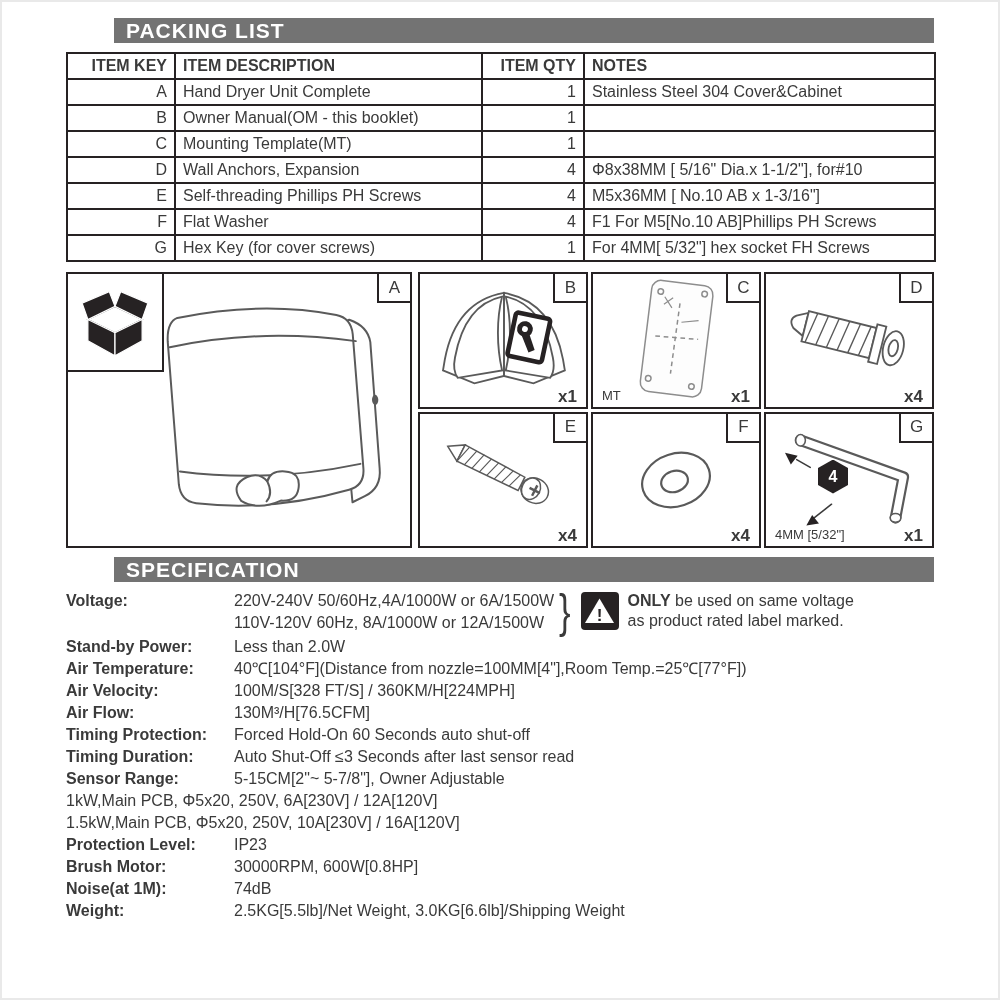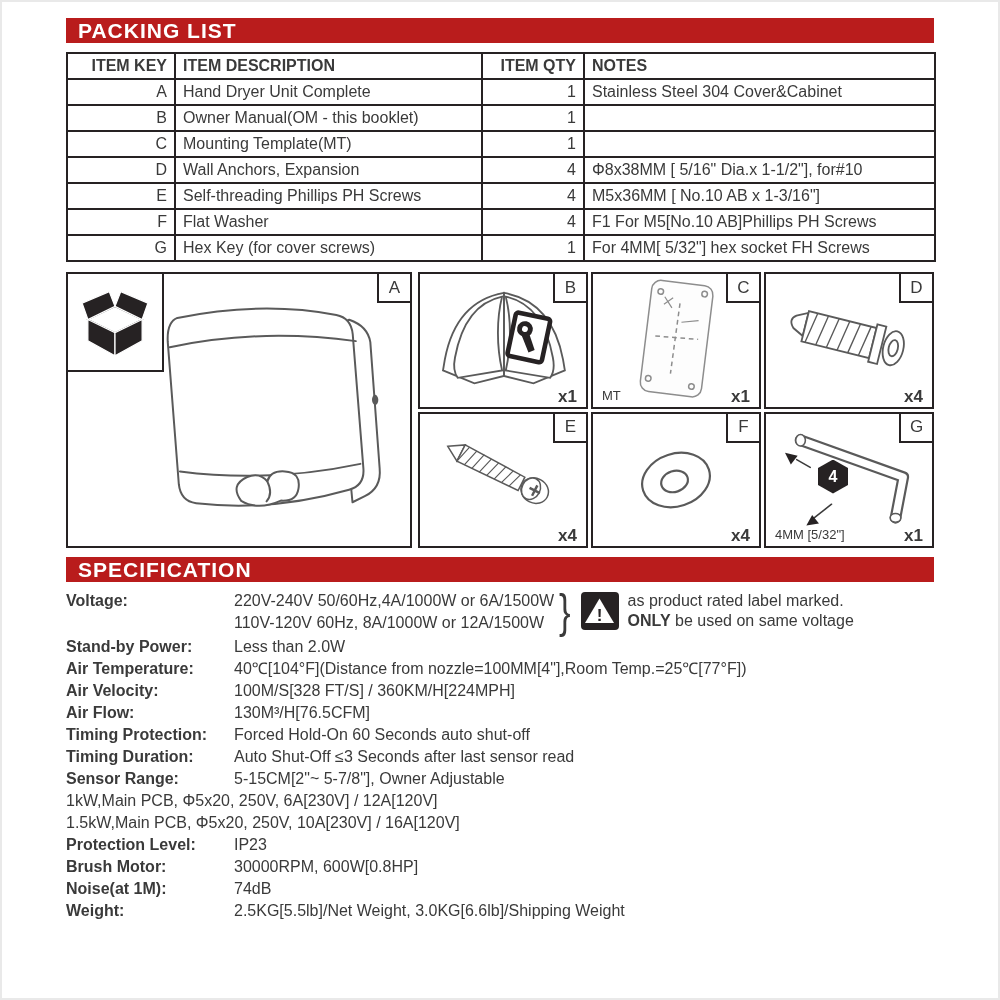--- a/index.html
+++ b/index.html
@@ -1,20 +1,20 @@
 <!DOCTYPE html>
 <html><head>
 <meta charset="utf-8">
 <style>
   * { margin:0; padding:0; box-sizing:border-box; }
   html,body { width:1000px; height:1000px; background:#fff; font-family:"Liberation Sans", sans-serif; color:#3a3a3a; }
   .page { width:1000px; height:1000px; border:2px solid #e9e9e9; padding:16px 64px 0 64px; background:#fff; }
 
-  .bar { height:25px; background:#b91c1c; color:#ffffff; font-weight:bold; font-size:21px;
-         line-height:25px; padding-left:12px; letter-spacing:1px; margin-bottom:9px; }
+  .bar { height:25px; background:#737373; color:#ffffff; font-weight:bold; font-size:21px;
+         line-height:25px; padding-left:12px; letter-spacing:1px; margin-bottom:9px;margin-left:48px; }
 
   table { border-collapse:collapse; width:868px; table-layout:fixed; }
   th,td { border:2px solid #262223; font-size:16px; height:26px; padding:0 7px; overflow:hidden; white-space:nowrap; }
   th { font-weight:bold; text-align:left; }
   .c { text-align:right; }
 
   .diagram { margin-top:10px; display:flex; gap:6px; height:276px; }
   .panel { border:2px solid #262223; position:relative; background:#fff;
            display:flex; align-items:center; justify-content:center; overflow:hidden; }
   .panel-a { width:346px; flex:none; }
@@ -250,22 +250,22 @@
         <div>110V-120V 60Hz, 8A/1000W or 12A/1500W</div>
       </div>
       <div class="brace">}</div>
       <div class="warn-icon">
         <svg width="33" height="30" viewBox="0 0 33 30">
           <polygon points="16.5,2.5 31,27 2,27" fill="#ffffff"></polygon>
           <text x="16.5" y="24.5" text-anchor="middle" font-size="17" font-weight="bold" fill="#262223">!</text>
         </svg>
       </div>
       <div class="warn-text">
+        <div><b>ONLY</b><span> be used on same voltage</span></div>
         <div>as product rated label marked.</div>
-        <div><b>ONLY</b><span> be used on same voltage</span></div>
       </div>
     </div>
 
     <div class="spec-row">
         <div class="spec-label">Stand-by Power:</div>
         <div class="spec-value">Less than 2.0W</div>
       </div>
     <div class="spec-row">
         <div class="spec-label">Air Temperature:</div>
         <div class="spec-value">40℃[104°F](Distance from nozzle=100MM[4"],Room Temp.=25℃[77°F])</div>

